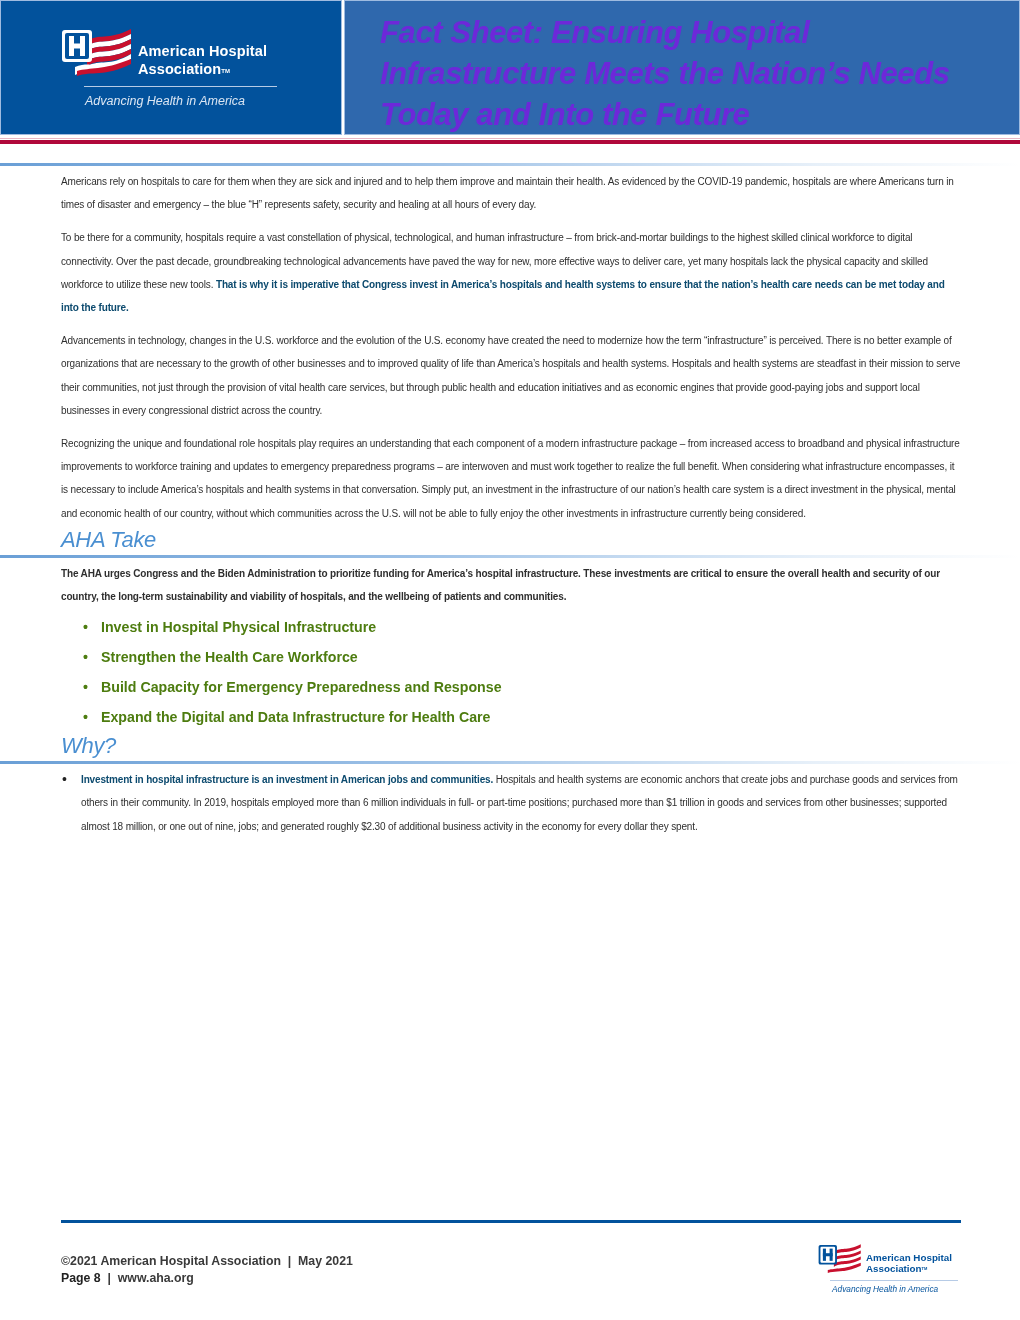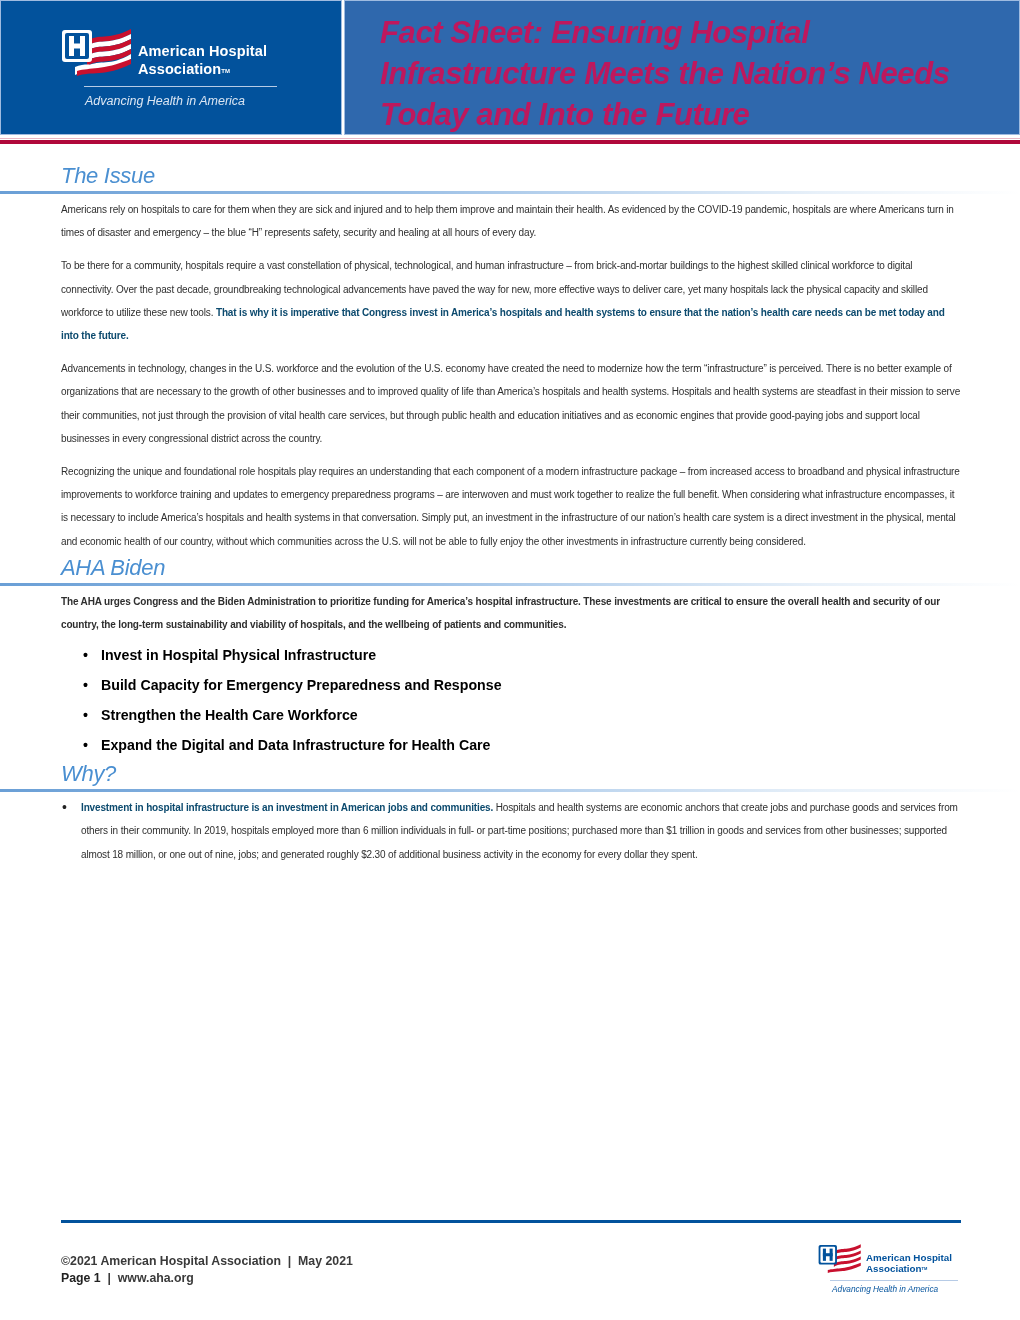--- a/index.html
+++ b/index.html
@@ -13,34 +13,34 @@
     .red-stripe { position: absolute; left: 0; top: 140px; width: 1020px; height: 4px; background: #b0073a; }
     .red-stripe-thin { position: absolute; left: 0; top: 138px; width: 1020px; height: 1px; background: #e7b8c6; }
 
     .logo { position: absolute; left: 60px; top: 24px; width: 230px; }
     .logo-mark { position: absolute; left: 0; top: 2px; width: 72px; height: 52px; }
     .logo-name { position: absolute; left: 77px; top: 17px; color: #ffffff; font-weight: bold; font-size: 14.5px; line-height: 18px; letter-spacing: 0.1px; }
     .logo-name .tm { font-size: 6px; vertical-align: top; position: relative; top: 2px; }
     .logo-rule { position: absolute; left: 23px; top: 61px; width: 193px; height: 1px; background: #b6cbe6; }
     .logo-tag { position: absolute; left: 24px; top: 69px; width: 200px; color: #dbe6f3; font-style: italic; font-size: 12.5px; white-space: nowrap; }
 
-    .title { position: absolute; left: 380px; top: 12px; width: 620px; color: #be185d; font-style: italic; font-size: 31px; line-height: 41px; letter-spacing: -0.4px; font-family: "Liberation Sans", sans-serif; }
+    .title { position: absolute; left: 380px; top: 12px; width: 620px; color: #6d28d9; font-style: italic; font-size: 31px; line-height: 41px; letter-spacing: -0.4px; font-family: "Liberation Sans", sans-serif; }
 
     
     .content { position: absolute; left: 61px; top: 162px; width: 900px; }
     .section-h { font-style: italic; color: #4a8fd1; font-size: 22px; line-height: 28px; font-weight: normal; letter-spacing: -0.3px; }
     .section-rule { height: 3px; margin-left: -61px; width: 1020px; margin-top: 1px; background: linear-gradient(to right, #6a9fd6 0%, #9cc0e6 40%, #e7f0f9 80%, #ffffff 100%); }
     p.body { font-size: 10px; line-height: 23.2px; color: #2f2f2f; letter-spacing: -0.15px; }
     p.body b { color: #0c4a6e; }
     .mt4 { margin-top: 4px; }
     .mt10 { margin-top: 10px; }
 
     .bold-lead { font-weight: bold; color: #222222; }
     ul.bullets { list-style: none; margin-top: 4px; padding-left: 0; }
-    ul.bullets li { position: relative; padding-left: 40px; font-weight: bold; font-size: 14.2px; line-height: 30px; color: #000000; }
+    ul.bullets li { position: relative; padding-left: 40px; font-weight: bold; font-size: 14.2px; line-height: 30px; color: #4d7c0f; }
     ul.bullets li::before { content: "\2022"; position: absolute; left: 22px; top: 0; }
 
     .why-item { position: relative; padding-left: 20px; }
     .why-item::before { content: "\2022"; position: absolute; left: 1px; top: 0; font-size: 14px; color: #222; }
 
     .bottom-rule { position: absolute; left: 61px; top: 1220px; width: 900px; height: 3px; background: #02529c; }
 
     .footer { position: absolute; left: 61px; top: 1253px; font-size: 12.3px; line-height: 17px; color: #3a3a3a; font-weight: bold; }
     .footer b { color: #222; }
 
@@ -84,52 +84,51 @@
   <div class="hdr-right">
   </div>
   <h1 class="title">Fact Sheet: Ensuring Hospital Infrastructure Meets the Nation’s Needs Today and Into the Future</h1>
 </div>
 <div class="red-stripe-thin"></div>
 <div class="red-stripe"></div>
 
 <div class="content">
 
   <section>
-    <h2 class="section-h">The Issue</h2>
     <div class="section-rule"></div>
     <p class="body mt4">Americans rely on hospitals to care for them when they are sick and injured and to help them improve and maintain their health. As evidenced by the COVID-19 pandemic, hospitals are where Americans turn in times of disaster and emergency – the blue “H” represents safety, security and healing at all hours of every day.</p>
     <p class="body mt10"><span>To be there for a community, hospitals require a vast constellation of physical, technological, and human infrastructure – from brick-and-mortar buildings to the highest skilled clinical workforce to digital connectivity. Over the past decade, groundbreaking technological advancements have paved the way for new, more effective ways to deliver care, yet many hospitals lack the physical capacity and skilled workforce to utilize these new tools. </span><b>That is why it is imperative that Congress invest in America’s hospitals and health systems to ensure that the nation’s health care needs can be met today and into the future.</b></p>
     <p class="body mt10">Advancements in technology, changes in the U.S. workforce and the evolution of the U.S. economy have created the need to modernize how the term “infrastructure” is perceived. There is no better example of organizations that are necessary to the growth of other businesses and to improved quality of life than America’s hospitals and health systems. Hospitals and health systems are steadfast in their mission to serve their communities, not just through the provision of vital health care services, but through public health and education initiatives and as economic engines that provide good-paying jobs and support local businesses in every congressional district across the country.</p>
     <p class="body mt10">Recognizing the unique and foundational role hospitals play requires an understanding that each component of a modern infrastructure package – from increased access to broadband and physical infrastructure improvements to workforce training and updates to emergency preparedness programs – are interwoven and must work together to realize the full benefit. When considering what infrastructure encompasses, it is necessary to include America’s hospitals and health systems in that conversation. Simply put, an investment in the infrastructure of our nation’s health care system is a direct investment in the physical, mental and economic health of our country, without which communities across the U.S. will not be able to fully enjoy the other investments in infrastructure currently being considered.</p>
   </section>
 
   <section style="margin-top:1px;">
-    <h2 class="section-h">AHA Biden</h2>
+    <h2 class="section-h">AHA Take</h2>
     <div class="section-rule"></div>
     <p class="body mt4 bold-lead">The AHA urges Congress and the Biden Administration to prioritize funding for America’s hospital infrastructure. These investments are critical to ensure the overall health and security of our country, the long-term sustainability and viability of hospitals, and the wellbeing of patients and communities.</p>
     <ul class="bullets">
       <li>Invest in Hospital Physical Infrastructure</li>
+      <li>Strengthen the Health Care Workforce</li>
       <li>Build Capacity for Emergency Preparedness and Response</li>
-      <li>Strengthen the Health Care Workforce</li>
       <li>Expand the Digital and Data Infrastructure for Health Care</li>
     </ul>
   </section>
 
   <section style="margin-top:0px;">
     <h2 class="section-h">Why?</h2>
     <div class="section-rule"></div>
     <p class="body mt4 why-item"><b>Investment in hospital infrastructure is an investment in American jobs and communities.</b><span> Hospitals and health systems are economic anchors that create jobs and purchase goods and services from others in their community. In 2019, hospitals employed more than 6 million individuals in full- or part-time positions; purchased more than $1 trillion in goods and services from other businesses; supported almost 18 million, or one out of nine, jobs; and generated roughly $2.30 of additional business activity in the economy for every dollar they spent.</span></p>
   </section>
 </div>
 
 <div class="bottom-rule"></div>
 
 <div class="footer">
   <div style="white-space:pre;">©2021 American Hospital Association  |  May 2021</div>
-  <div style="white-space:pre;"><b>Page 1</b><span>  |  </span><span>www.aha.org</span></div>
+  <div style="white-space:pre;"><b>Page 8</b><span>  |  </span><span>www.aha.org</span></div>
 </div>
 
 <div class="logo-small">
   <svg class="mark" viewBox="0 0 72 52">
     <path d="M26 14 C38 6, 46 14, 70 2 L70 7 C46 19, 38 11, 26 19 Z" fill="#c8102e"></path>
     <path d="M26 24 C38 16, 46 24, 70 12 L70 17 C46 29, 38 21, 26 29 Z" fill="#c8102e"></path>
     <path d="M26 34 C38 26, 46 34, 70 22 L70 27 C46 39, 38 31, 26 39 Z" fill="#c8102e"></path>
     <path d="M16 44 C30 40, 40 44, 70 32 L70 37 C44 50, 30 44, 16 49 Z" fill="#c8102e"></path>
     <rect x="1" y="3" width="30" height="32" rx="3" fill="#02529c"></rect>
     <rect x="4" y="6" width="24" height="26" rx="2" fill="#ffffff"></rect>

